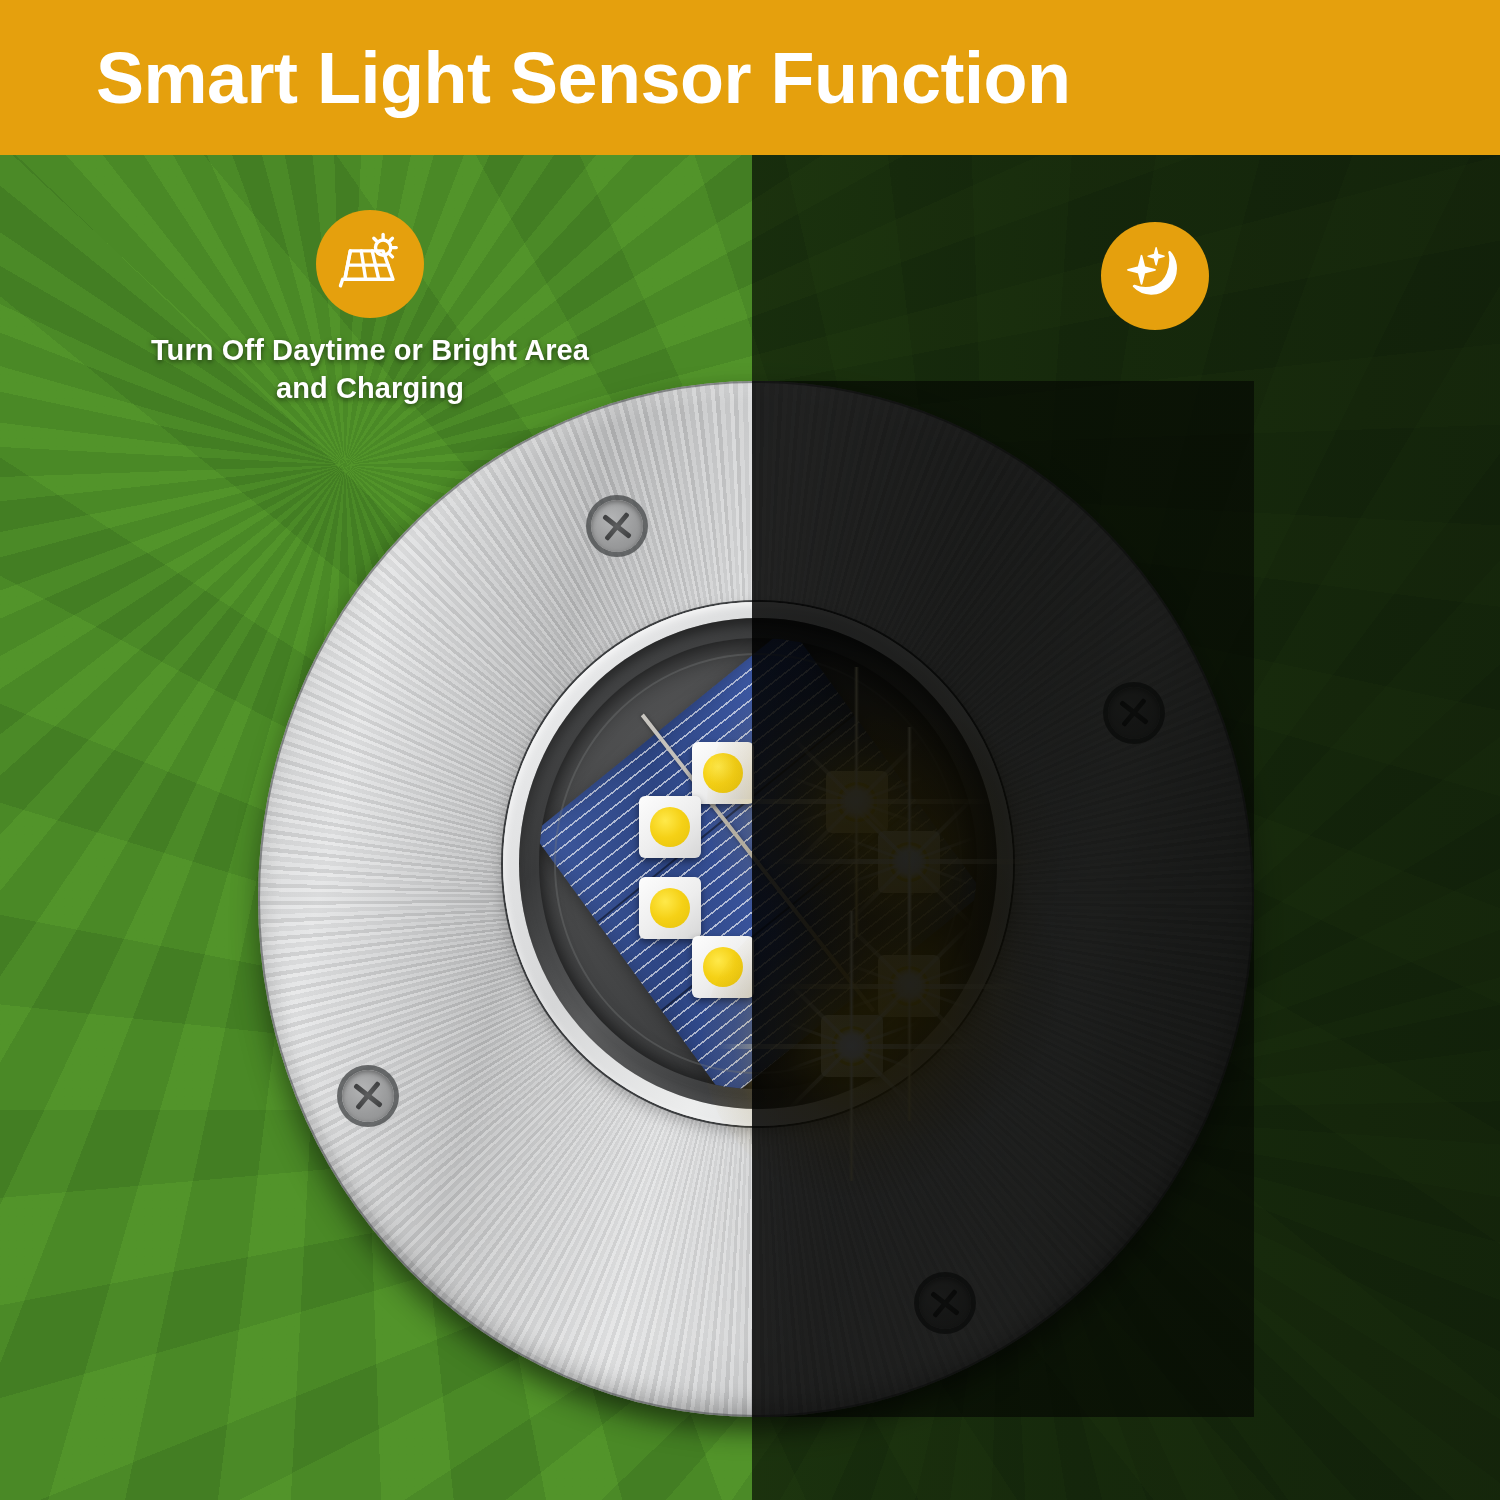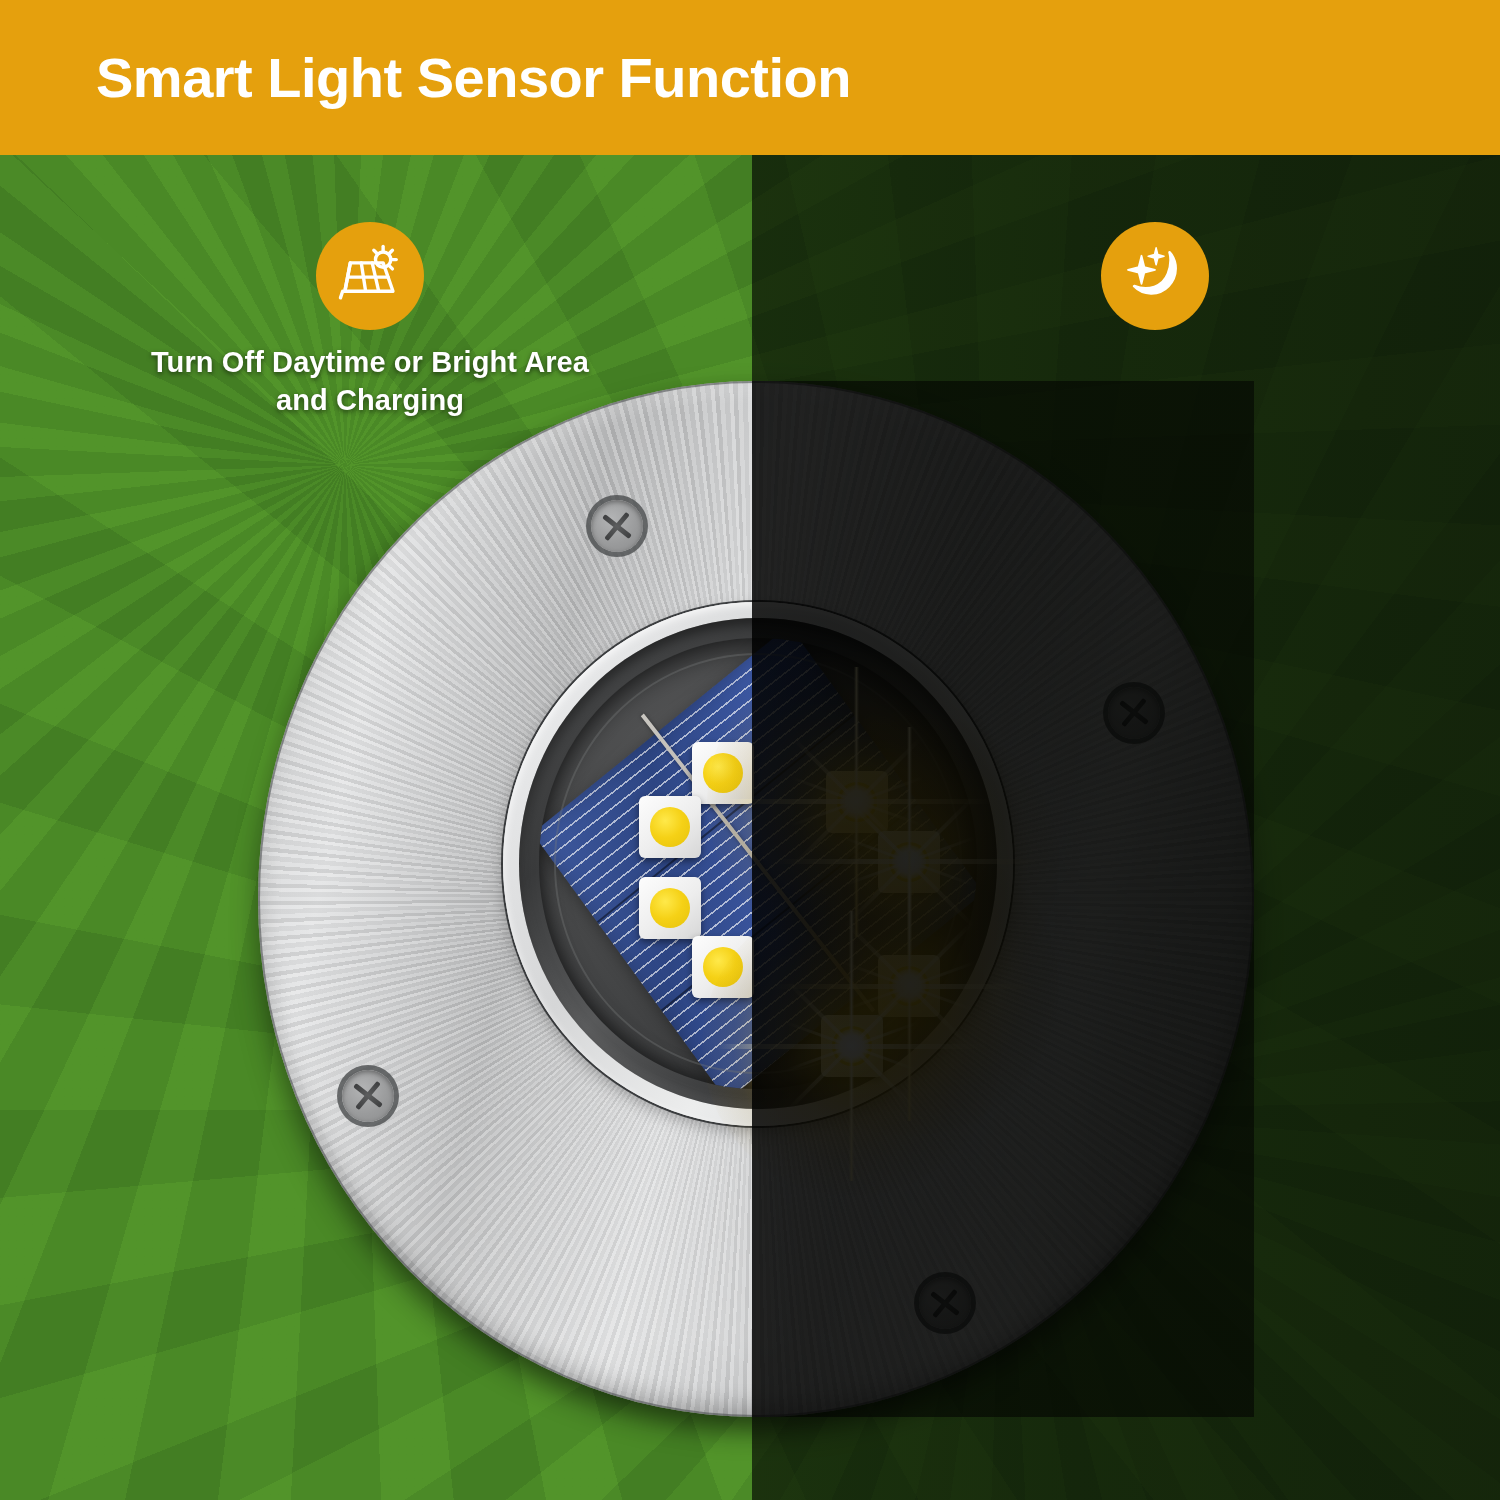--- a/index.html
+++ b/index.html
@@ -58,31 +58,31 @@
   
   .banner{
     position:absolute; top:0; left:0; width:1500px; height:155px;
     background:#e5a00d;
     z-index:90;
     display:flex; align-items:center;
   }
   .banner-title{
     margin:0 0 0 96px;
     color:#ffffff;
-    font-size:56px;
+    font-size:72px;
     font-weight:bold;
     letter-spacing:-0.5px;
     line-height:1;
     white-space:nowrap;
     font-family:"Liberation Sans","DejaVu Sans",sans-serif;
   }
 
   
   .feature{ position:absolute; z-index:60; text-align:center; }
-  .feature-left{ left:60px; top:222px; width:620px; }
+  .feature-left{ left:60px; top:210px; width:620px; }
   .feature-right{ left:845px; top:222px; width:620px; }
 
   .badge{
     width:108px; height:108px; border-radius:50%;
     background:#e5a00d;
     margin:0 auto 14px auto;
     display:flex; align-items:center; justify-content:center;
   }
   .badge svg{ display:block; }
 

